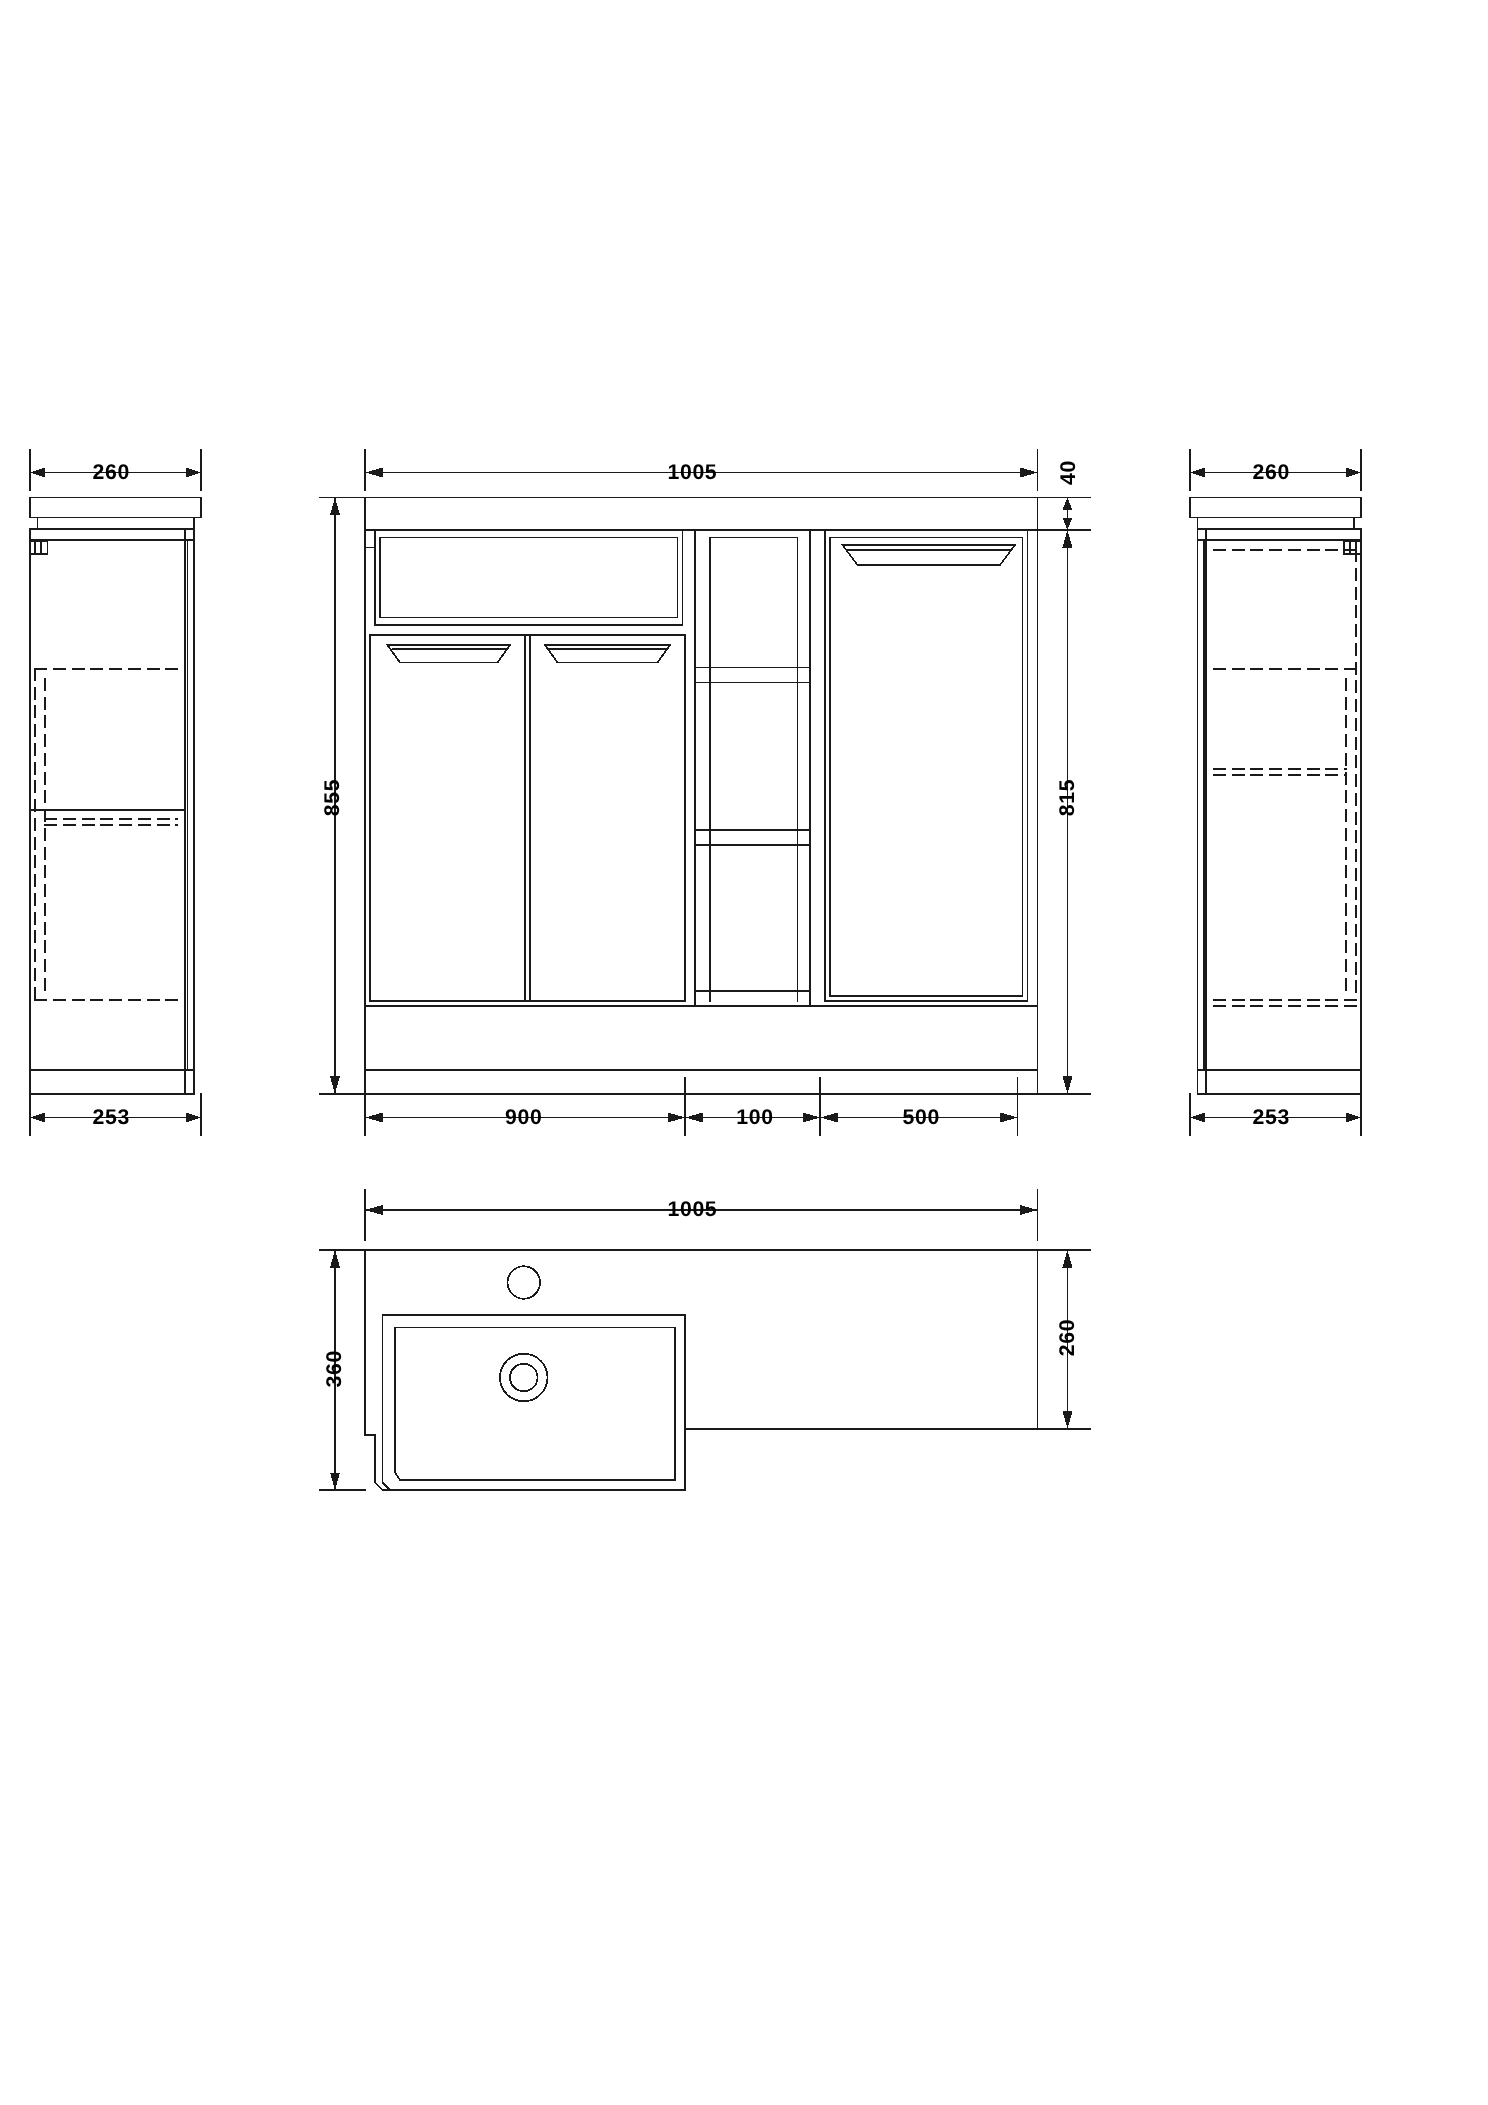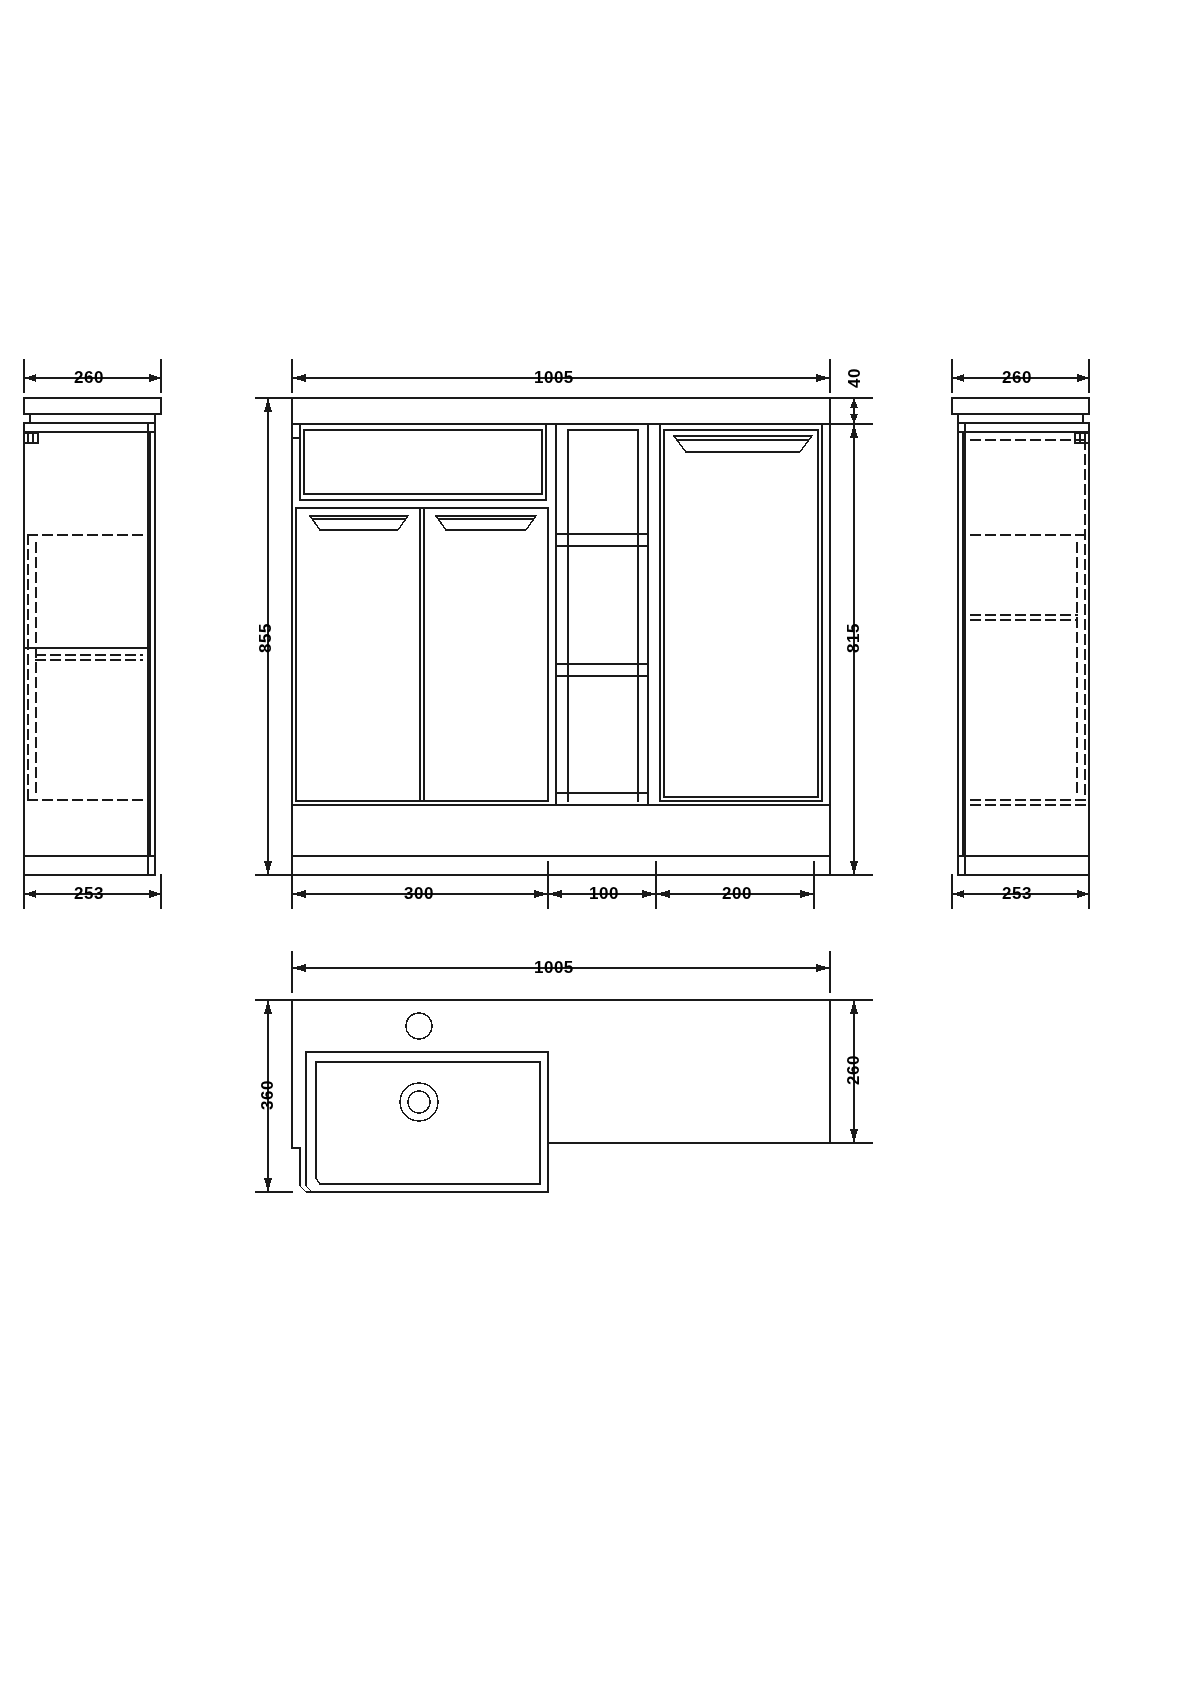--- a/index.html
+++ b/index.html
@@ -229,23 +229,23 @@
     </g>
   </svg>
 
   <div class="dimtext" style="left:74px; top:368px;">260</div>
   <div class="dimtext" style="left:74px; top:884px;">253</div>
 
   <div class="dimtext" style="left:534px; top:368px;">1005</div>
   <div class="dimtext vert" style="left:841px; top:368px; width:28px; text-align:center;">40</div>
   <div class="dimtext vert" style="left:236px; top:628px; width:60px; text-align:center;">855</div>
   <div class="dimtext vert" style="left:824px; top:628px; width:60px; text-align:center;">815</div>
-  <div class="dimtext" style="left:404px; top:884px;">300</div>
+  <div class="dimtext" style="left:404px; top:884px;">900</div>
   <div class="dimtext" style="left:589px; top:884px;">100</div>
-  <div class="dimtext" style="left:722px; top:884px;">200</div>
+  <div class="dimtext" style="left:722px; top:884px;">500</div>
 
   <div class="dimtext" style="left:1002px; top:368px;">260</div>
   <div class="dimtext" style="left:1002px; top:884px;">253</div>
 
   <div class="dimtext" style="left:534px; top:958px;">1005</div>
   <div class="dimtext vert" style="left:238px; top:1085px; width:60px; text-align:center;">360</div>
   <div class="dimtext vert" style="left:824px; top:1060px; width:60px; text-align:center;">260</div>
 
 </div>
 

